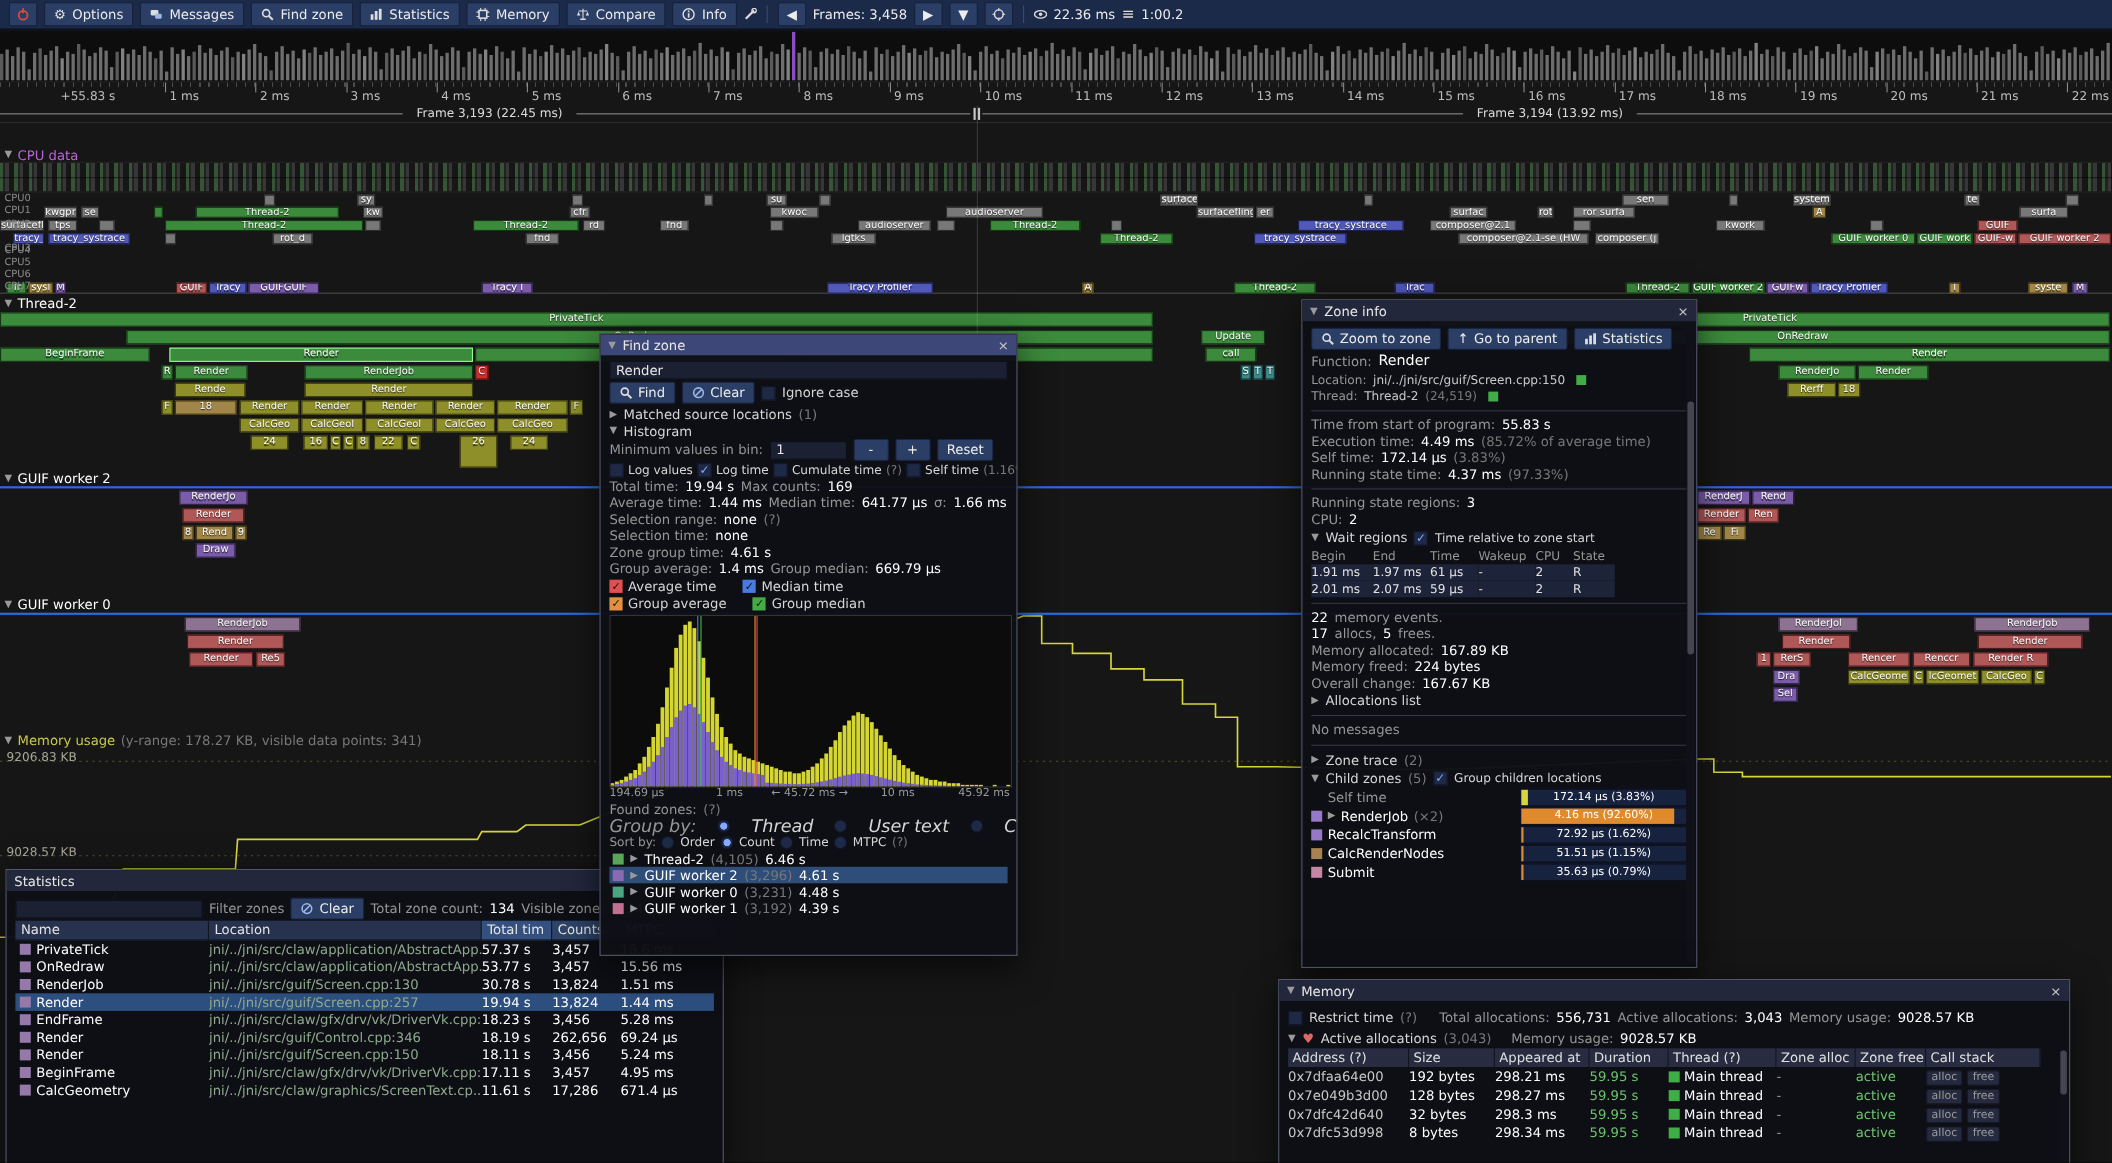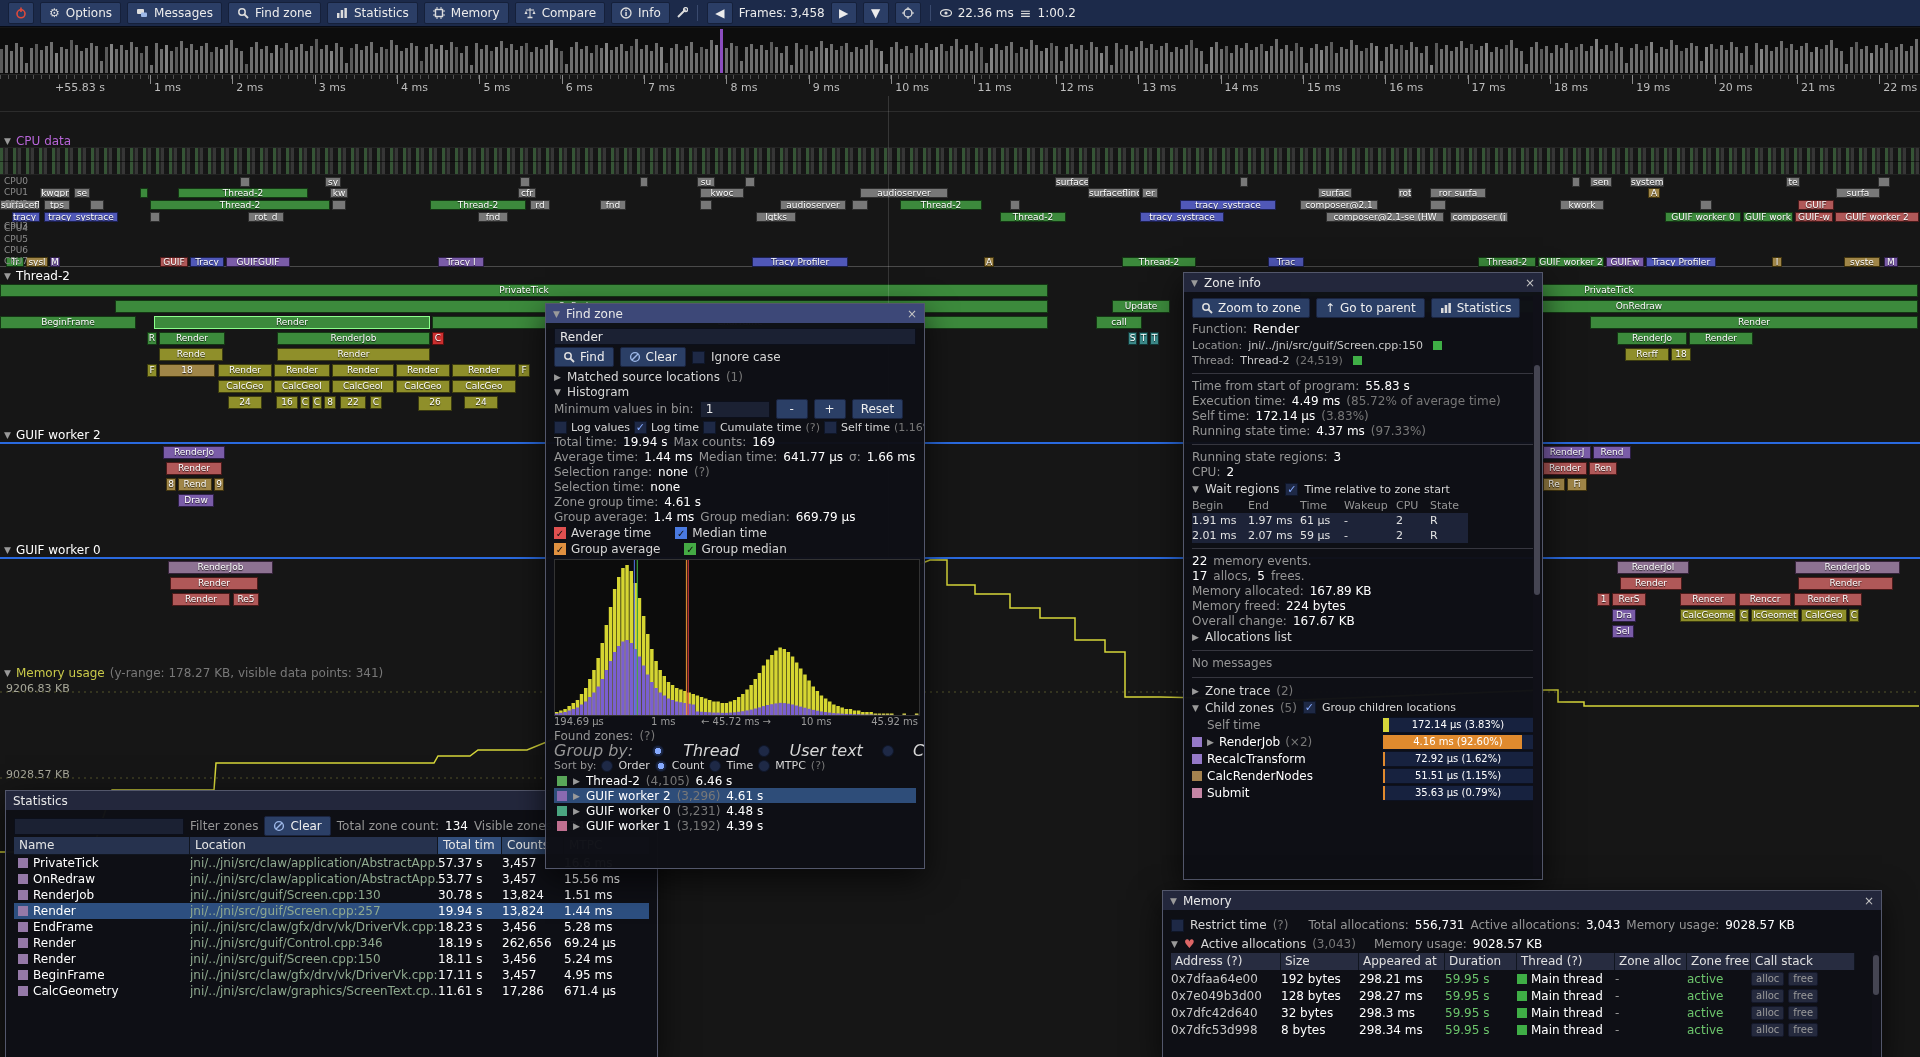--- a/index.html
+++ b/index.html
@@ -662,20 +662,30 @@
       <div class="tick" style="left: 1632.3px;"></div>
       <span class="ticklab" style="left: 1636.3px;">19 ms</span>
       <div class="tick" style="left: 1714.65px;"></div>
       <span class="ticklab" style="left: 1718.65px;">20 ms</span>
       <div class="tick" style="left: 1797px;"></div>
       <span class="ticklab" style="left: 1801px;">21 ms</span>
       <div class="tick" style="left: 1879.35px;"></div>
       <span class="ticklab" style="left: 1883.35px;">22 ms</span>
     </div>
 
+  <div id="framesrow">
+    <div class="fline" style="left:0;width:366px;"></div>
+    <div class="flab" style="left:369px;width:152px;">Frame 3,193 (22.45 ms)</div>
+    <div class="fline" style="left:524px;width:358px;"></div>
+    <div class="fsep" style="left:885px;"></div>
+    <div class="fsep" style="left:889px;"></div>
+    <div class="fline" style="left:893px;width:437px;"></div>
+    <div class="flab" style="left:1333px;width:152px;">Frame 3,194 (13.92 ms)</div>
+    <div class="fline" style="left:1488px;width:432px;"></div>
+  </div>
   <div id="framesrow-border"></div>
 
   <div class="shead" style="top:134px;">
     <span class="tri">▼</span>
     <span style="color:#b765d8;">CPU data</span>
   </div>
   <div id="cpuband">
       <div class="mid"></div>
     </div>
 
@@ -702,21 +712,21 @@
     <span style="color:#c9c94a;">Memory usage</span>
     <span class="hint">(y-range: 178.27 KB, visible data points: 341)</span>
   </div>
   <span class="memlab" style="top:682px;">9206.83 KB</span>
   <span class="memlab" style="top:768px;">9028.57 KB</span>
 
   <div id="zones">
       <div class="zone zg" style="left: 0px; top: 284px; width: 1048px; height: 13px; line-height: 11px;">PrivateTick</div>
       <div class="zone zg" style="left: 1300px; top: 284px; width: 618px; height: 13px; line-height: 11px;">PrivateTick</div>
       <div class="zone zg" style="left: 115px; top: 300px; width: 933px; height: 13px; line-height: 11px;">OnRedraw</div>
-      <div class="zone zg" style="left: 1092px; top: 300px; width: 58px; height: 13px; line-height: 11px; margin-left: 20px;">Update</div>
+      <div class="zone zg" style="left: 1092px; top: 300px; width: 58px; height: 13px; line-height: 11px;">Update</div>
       <div class="zone zg" style="left: 1360px; top: 300px; width: 558px; height: 13px; line-height: 11px;">OnRedraw</div>
       <div class="zone zg" style="left: 0px; top: 316px; width: 136px; height: 13px; line-height: 11px;">BeginFrame</div>
       <div class="zone zgs" style="left: 154px; top: 316px; width: 276px; height: 13px; line-height: 11px;">Render</div>
       <div class="zone zg" style="left: 432px; top: 316px; width: 616px; height: 13px; line-height: 11px;">EndFrame</div>
       <div class="zone zg" style="left: 1096px; top: 316px; width: 46px; height: 13px; line-height: 11px;">call</div>
       <div class="zone zg" style="left: 1590px; top: 316px; width: 328px; height: 13px; line-height: 11px;">Render</div>
       <div class="zone zg" style="left: 147px; top: 332px; width: 10px; height: 13px; line-height: 11px;">R</div>
       <div class="zone zg" style="left: 159px; top: 332px; width: 66px; height: 13px; line-height: 11px;">Render</div>
       <div class="zone zg" style="left: 277px; top: 332px; width: 153px; height: 13px; line-height: 11px;">RenderJob</div>
       <div class="zone zrd" style="left: 432px; top: 332px; width: 12px; height: 13px; line-height: 11px;">C</div>
@@ -742,21 +752,21 @@
       <div class="zone zy" style="left: 332px; top: 380px; width: 62px; height: 13px; line-height: 11px;">CalcGeoI</div>
       <div class="zone zy" style="left: 396px; top: 380px; width: 54px; height: 13px; line-height: 11px;">CalcGeo</div>
       <div class="zone zy" style="left: 452px; top: 380px; width: 64px; height: 13px; line-height: 11px;">CalcGeo</div>
       <div class="zone zy" style="left: 228px; top: 396px; width: 34px; height: 13px; line-height: 11px;">24</div>
       <div class="zone zy" style="left: 276px; top: 396px; width: 22px; height: 13px; line-height: 11px;">16</div>
       <div class="zone zy" style="left: 300px; top: 396px; width: 10px; height: 13px; line-height: 11px;">C</div>
       <div class="zone zy" style="left: 312px; top: 396px; width: 10px; height: 13px; line-height: 11px;">C</div>
       <div class="zone zy" style="left: 324px; top: 396px; width: 12px; height: 13px; line-height: 11px;">8</div>
       <div class="zone zy" style="left: 340px; top: 396px; width: 26px; height: 13px; line-height: 11px;">22</div>
       <div class="zone zy" style="left: 370px; top: 396px; width: 12px; height: 13px; line-height: 11px;">C</div>
-      <div class="zone zy" style="left: 418px; top: 396px; width: 34px; height: 15px; line-height: 11px;">26</div>
+      <div class="zone zy" style="left: 418px; top: 396px; width: 34px; height: 29px; line-height: 11px;">26</div>
       <div class="zone zy" style="left: 464px; top: 396px; width: 34px; height: 13px; line-height: 11px;">24</div>
       <div class="zone zp" style="left: 163px; top: 446px; width: 62px; height: 13px; line-height: 11px;">RenderJo</div>
       <div class="zone zp" style="left: 1543px; top: 446px; width: 48px; height: 13px; line-height: 11px;">RenderJ</div>
       <div class="zone zp" style="left: 1593px; top: 446px; width: 38px; height: 13px; line-height: 11px;">Rend</div>
       <div class="zone zr" style="left: 166px; top: 462px; width: 56px; height: 13px; line-height: 11px;">Render</div>
       <div class="zone zr" style="left: 1543px; top: 462px; width: 44px; height: 13px; line-height: 11px;">Render</div>
       <div class="zone zr" style="left: 1589px; top: 462px; width: 28px; height: 13px; line-height: 11px;">Ren</div>
       <div class="zone zt" style="left: 166px; top: 478px; width: 10px; height: 13px; line-height: 11px;">8</div>
       <div class="zone zt" style="left: 178px; top: 478px; width: 34px; height: 13px; line-height: 11px;">Rend</div>
       <div class="zone zt" style="left: 214px; top: 478px; width: 10px; height: 13px; line-height: 11px;">9</div>
@@ -784,21 +794,21 @@
       <div class="zone zy" style="left: 1849px; top: 609px; width: 10px; height: 13px; line-height: 11px;">C</div>
       <div class="zone zp" style="left: 1612px; top: 625px; width: 22px; height: 13px; line-height: 11px;">Sel</div>
       <div class="zone zgr" style="left: 240px; top: 177px; width: 10px; height: 10px; line-height: 8px;"></div>
       <div class="zone zgr" style="left: 325px; top: 177px; width: 16px; height: 10px; line-height: 8px;">sy</div>
       <div class="zone zgr" style="left: 520px; top: 177px; width: 10px; height: 10px; line-height: 8px;"></div>
       <div class="zone zgr" style="left: 640px; top: 177px; width: 8px; height: 10px; line-height: 8px;"></div>
       <div class="zone zgr" style="left: 697px; top: 177px; width: 18px; height: 10px; line-height: 8px;">su</div>
       <div class="zone zgr" style="left: 745px; top: 177px; width: 10px; height: 10px; line-height: 8px;"></div>
       <div class="zone zgr" style="left: 1055px; top: 177px; width: 34px; height: 10px; line-height: 8px;">surfacel</div>
       <div class="zone zgr" style="left: 1240px; top: 177px; width: 8px; height: 10px; line-height: 8px;"></div>
-      <div class="zone zgr" style="left: 1590px; top: 177px; width: 22px; height: 10px; line-height: 8px;">sen</div>
+      <div class="zone zgr" style="left: 1475px; top: 177px; width: 42px; height: 10px; line-height: 8px;">sen</div>
       <div class="zone zgr" style="left: 1572px; top: 177px; width: 8px; height: 10px; line-height: 8px;"></div>
       <div class="zone zgr" style="left: 1630px; top: 177px; width: 34px; height: 10px; line-height: 8px;">system_s</div>
       <div class="zone zgr" style="left: 1786px; top: 177px; width: 14px; height: 10px; line-height: 8px;">te</div>
       <div class="zone zgr" style="left: 1878px; top: 177px; width: 12px; height: 10px; line-height: 8px;"></div>
       <div class="zone zgr" style="left: 40px; top: 188px; width: 30px; height: 10px; line-height: 8px;">kwgpr</div>
       <div class="zone zgr" style="left: 74px; top: 188px; width: 16px; height: 10px; line-height: 8px;">se</div>
       <div class="zone zg" style="left: 140px; top: 188px; width: 8px; height: 10px; line-height: 8px;"></div>
       <div class="zone zg" style="left: 178px; top: 188px; width: 130px; height: 10px; line-height: 8px;">Thread-2</div>
       <div class="zone zgr" style="left: 330px; top: 188px; width: 18px; height: 10px; line-height: 8px;">kw</div>
       <div class="zone zgr" style="left: 518px; top: 188px; width: 18px; height: 10px; line-height: 8px;">cfr</div>

